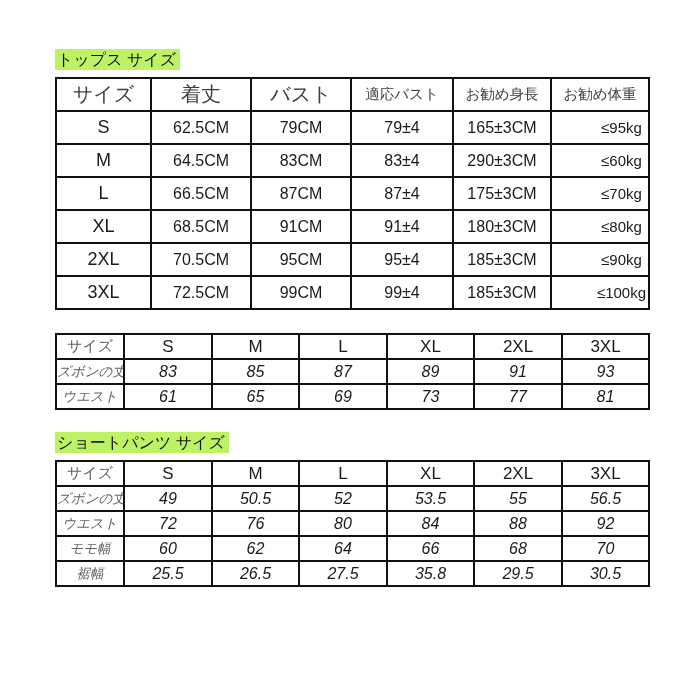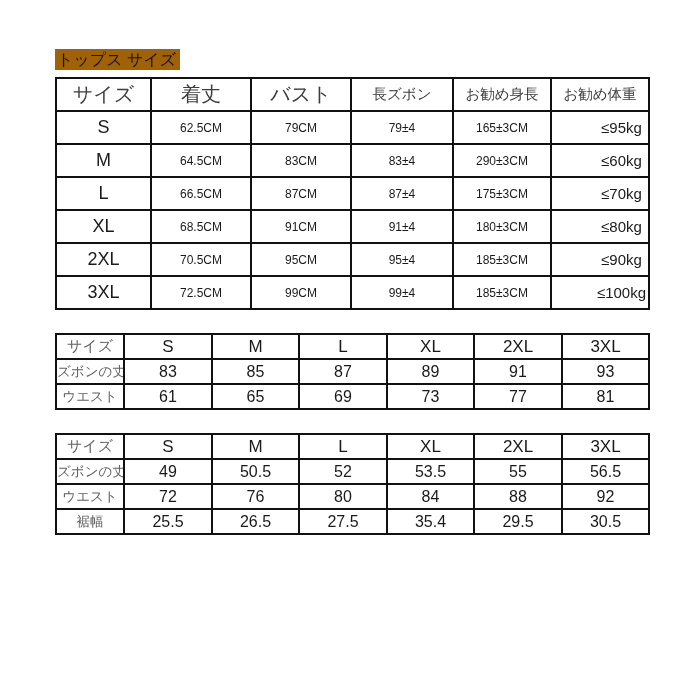--- a/index.html
+++ b/index.html
@@ -5,36 +5,36 @@
   html,body{margin:0;padding:0;}
   body{
     width:700px;height:700px;background:#ffffff;
     font-family:"Liberation Sans","DejaVu Sans",sans-serif;
     color:#1a1a1a;
   }
   .page{padding:50px 0 0 55px;}
   .sec{margin:0;}
   .sec + .sec{margin-top:23px;}
   .sec-title{font-size:16px;line-height:20px;margin:0 0 7px 0;color:#111;}
-  .hl{background:#a16207;padding:2px 4px 2px 2px;}
+  .hl{background:#bef264;padding:2px 4px 2px 2px;}
   table.tbl{border-collapse:collapse;table-layout:fixed;width:593px;background:#fff;}
   .tbl th,.tbl td{
     border:2px solid #111;text-align:center;vertical-align:middle;
     white-space:nowrap;overflow:hidden;padding:0;
   }
   
   .tbl-tops th{height:31px;font-weight:400;color:#3d3d3d;font-size:20px;}
   .tbl-tops th:nth-child(n+4){font-size:14.5px;}
-  .tbl-tops td{height:31px;font-size:12px;}
+  .tbl-tops td{height:31px;font-size:16px;}
   .tbl-tops td:nth-child(1){font-size:18px;}
   .tbl-tops td:nth-child(6){font-size:15px;padding-left:43px;}
   
   .tbl-pants th{height:23px;font-weight:400;font-size:17px;color:#1a1a1a;}
   .tbl-pants th:first-child{color:#616161;font-size:15px;}
-  .tbl-pants td{height:23px;font-size:16px;}
+  .tbl-pants td{height:23px;font-size:16px;font-style:italic;}
   .tbl-pants td:first-child{color:#616161;font-size:13.5px;}
 </style>
 </head>
 <body>
 
 <div class="page">
 
   <section class="sec">
     <div class="sec-title">
       <span class="hl">トップス サイズ</span>
@@ -46,21 +46,21 @@
           <col style="width:100px">
         <col style="width:102px">
           <col style="width:98px">
           <col style="width:98px">
       </colgroup>
       <tbody>
           <tr>
             <th>サイズ</th>
             <th>着丈</th>
             <th>バスト</th>
-            <th>長ズボン</th>
+            <th>適応バスト</th>
             <th>お勧め身長</th>
             <th>お勧め体重</th>
           </tr>
           <tr>
             <td>S</td>
             <td>62.5CM</td>
             <td>79CM</td>
             <td>79±4</td>
             <td>165±3CM</td>
             <td>≤95kg</td>
@@ -146,20 +146,23 @@
             <td>69</td>
             <td>73</td>
             <td>77</td>
             <td>81</td>
           </tr>
         </tbody>
     </table>
   </section>
 
   <section class="sec">
+    <div class="sec-title">
+      <span class="hl">ショートパンツ サイズ</span>
+    </div>
     <table class="tbl tbl-pants">
       <colgroup>
         <col style="width:68px">
           <col style="width:88px">
           <col style="width:87px">
         <col style="width:88px">
           <col style="width:87px">
           <col style="width:88px">
           <col style="width:87px">
       </colgroup>
@@ -185,25 +188,34 @@
           <tr>
             <td>ウエスト</td>
             <td>72</td>
             <td>76</td>
             <td>80</td>
             <td>84</td>
             <td>88</td>
             <td>92</td>
           </tr>
           <tr>
+            <td>モモ幅</td>
+            <td>60</td>
+            <td>62</td>
+            <td>64</td>
+            <td>66</td>
+            <td>68</td>
+            <td>70</td>
+          </tr>
+          <tr>
             <td>裾幅</td>
             <td>25.5</td>
             <td>26.5</td>
             <td>27.5</td>
-            <td>35.4</td>
+            <td>35.8</td>
             <td>29.5</td>
             <td>30.5</td>
           </tr>
         </tbody>
     </table>
   </section>
 
 </div>
 
 </body></html>

